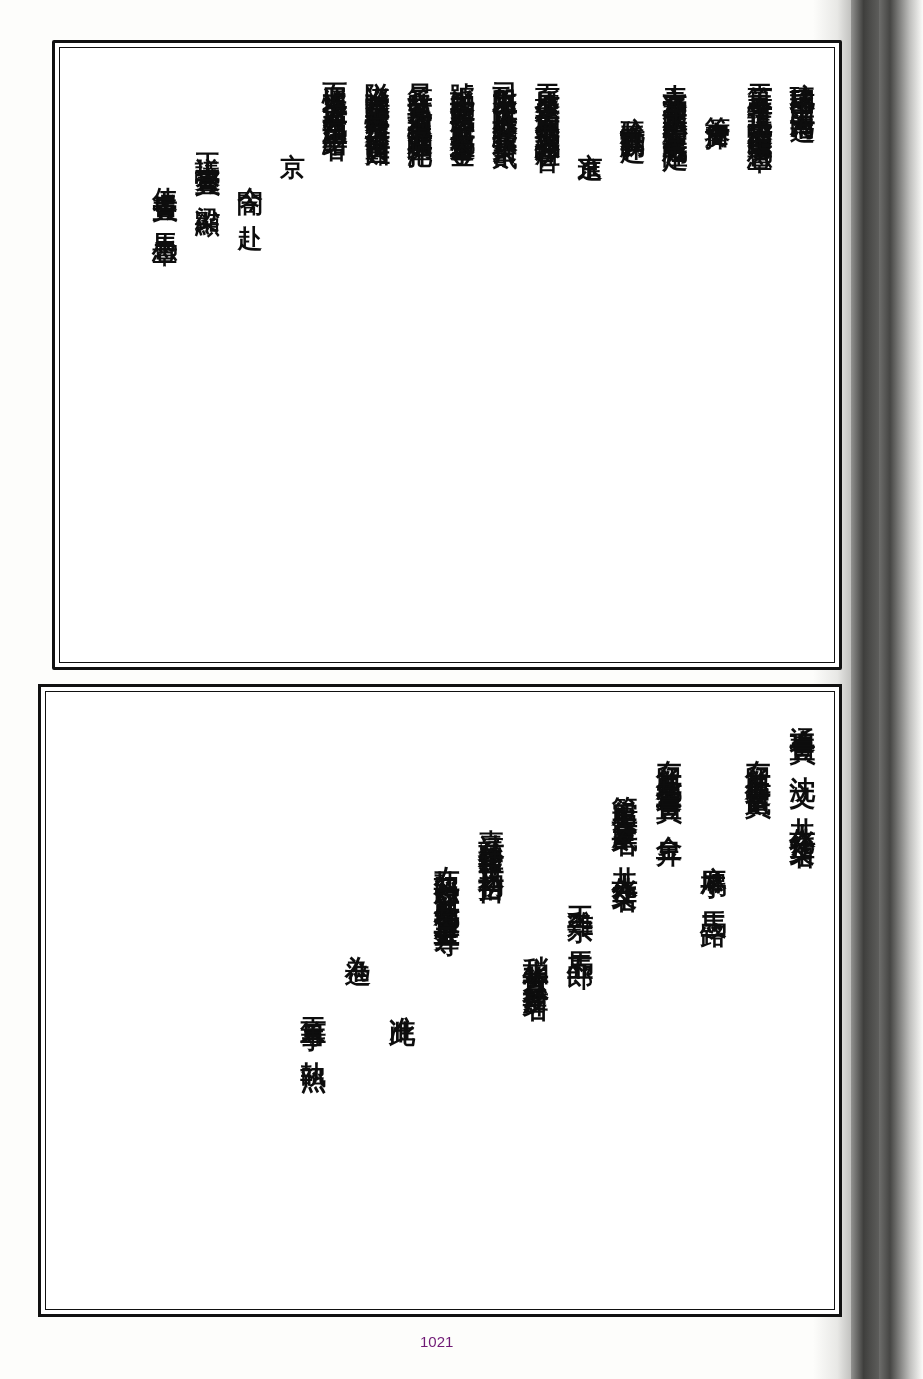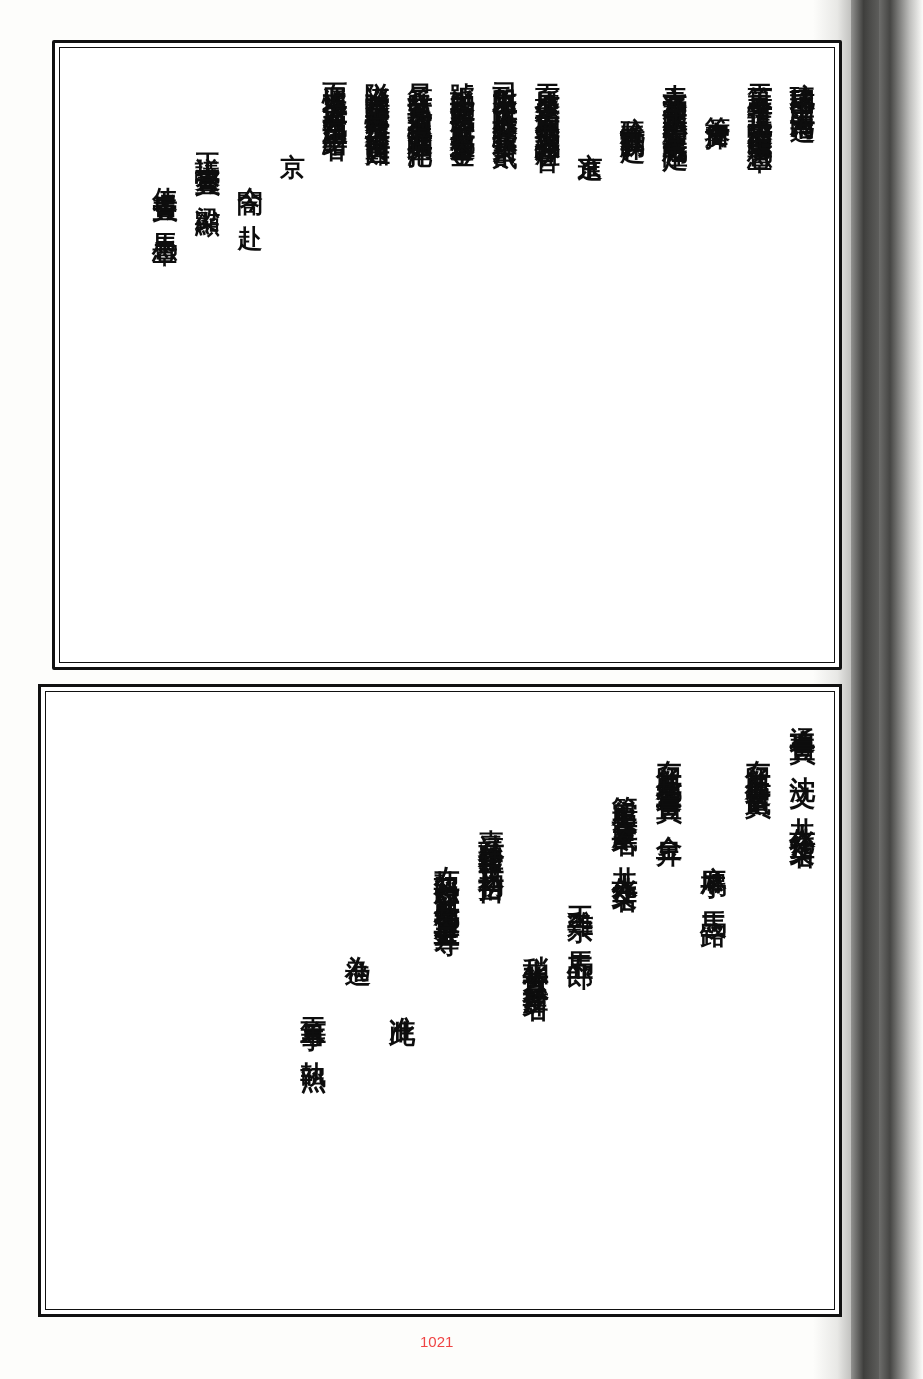--- a/index.html
+++ b/index.html
@@ -109,21 +109,21 @@
 
   #panel-top .cols { inset: 20px 16px 18px 16px; }
   #panel-top .col { font-size: 25px; letter-spacing: 4px; line-height: 1.46; }
   #panel-bottom .col { font-size: 26px; letter-spacing: 5px; line-height: 1.48; }
   .page-number-pos {
     position: absolute;
     left: 420px;
     top: 1333px;
     font-family: "Liberation Sans", sans-serif;
     font-size: 15px;
-    color: #ef4444;
+    color: #701a75;
   }
 </style>
 </head>
 <body>
 
 <div class="page">
   <div class="scan-edge"></div>
   <div class="scan-edge-dark"></div>
 
   <div class="panel" id="panel-top">

